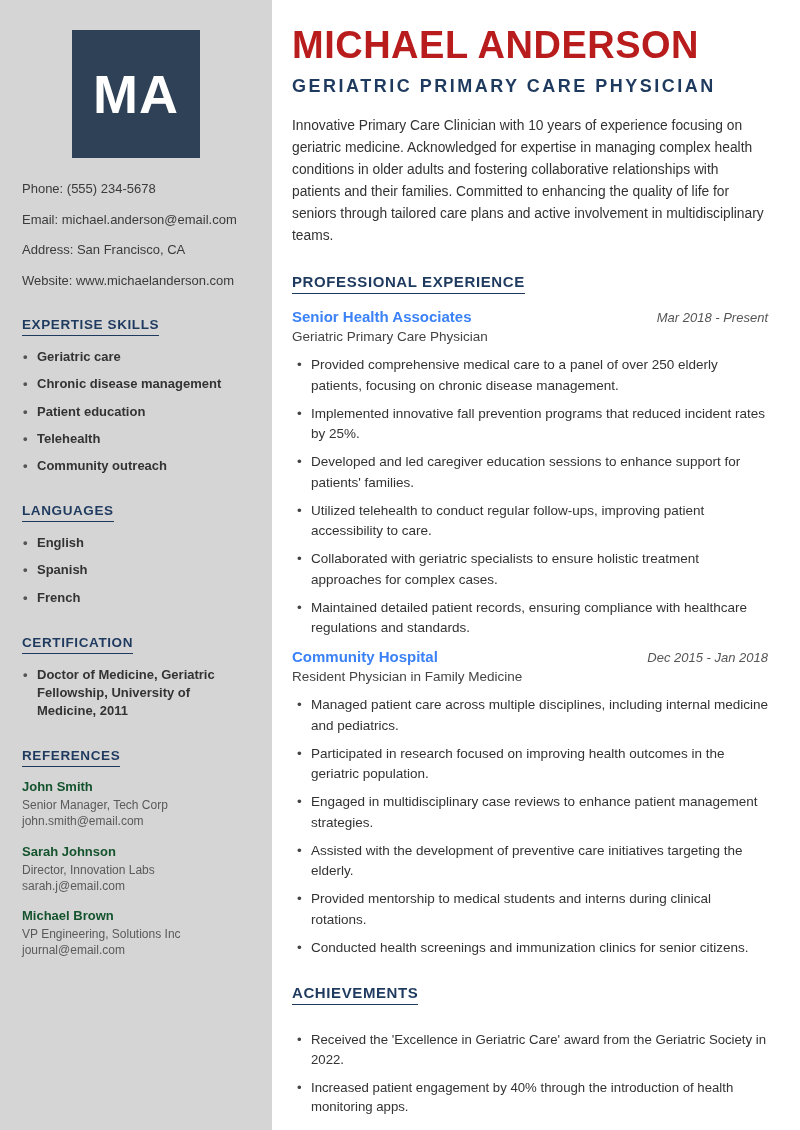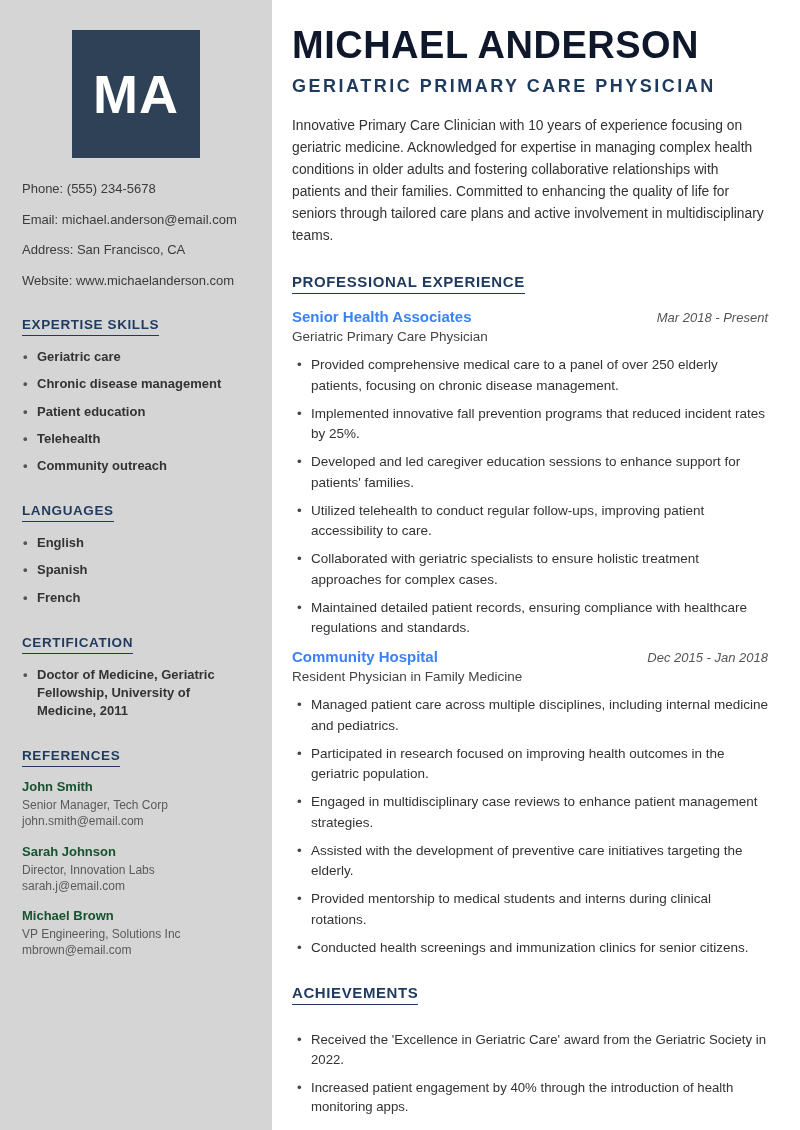--- a/index.html
+++ b/index.html
@@ -16,21 +16,21 @@
   .side-title { display:inline-block; color:#1f3a5f; font-size:13.5px; font-weight:bold; letter-spacing:0.6px; border-bottom:1.5px solid #1f3a5f; padding-bottom:3px; margin-bottom:12px; }
   ul.sidelist { list-style:none;font-weight:bold; }
   ul.sidelist li { position:relative; padding-left:15px; font-size:13px; color:#333; margin-bottom:9px; line-height:1.4; }
   ul.sidelist li::before { content:"•"; position:absolute; left:1px; color:#555; }
   .ref { margin-bottom:14px; }
   .ref .ref-name { font-size:13px; font-weight:bold; color:#14532d; margin-bottom:3px; }
   .ref .ref-role, .ref .ref-email { font-size:12px; color:#5a5a5a; line-height:1.35; }
 
   
   .main { flex:1; padding:26px 32px 26px 20px; }
-  .name { font-size:38px; font-weight:bold; color:#0f172a; letter-spacing:0.5px; line-height:1.05; }
+  .name { font-size:38px; font-weight:bold; color:#b91c1c; letter-spacing:0.5px; line-height:1.05; }
   .job-title { font-size:18px; font-weight:bold; color:#1f3a5f; letter-spacing:2.5px; margin-top:10px; }
   .summary { margin-top:18px; font-size:13.8px; line-height:1.6; color:#333; }
   .main-section { margin-top:26px; }
   .main-title { display:inline-block; color:#1f3a5f; font-size:15px; font-weight:bold; letter-spacing:0.6px; border-bottom:1.5px solid #1f3a5f; padding-bottom:3px; margin-bottom:14px; }
   .job { margin-bottom:10px; }
   .job-head { display:flex; justify-content:space-between; align-items:baseline; }
   .company { font-size:15px; font-weight:bold; color:#3b82f6; }
   .dates { font-size:13px; font-style:italic; color:#555; }
   .role { font-size:13.5px; color:#444; margin-top:4px; }
   ul.mainlist { list-style:none; margin-top:11px; }
@@ -94,21 +94,21 @@
 
       <div class="ref">
         <div class="ref-name">Sarah Johnson</div>
         <div class="ref-role">Director, Innovation Labs</div>
         <div class="ref-email">sarah.j@email.com</div>
       </div>
 
       <div class="ref">
         <div class="ref-name">Michael Brown</div>
         <div class="ref-role">VP Engineering, Solutions Inc</div>
-        <div class="ref-email">mbrown@email.com</div>
+        <div class="ref-email">journal@email.com</div>
       </div>
     </div>
   </aside>
 
   <main class="main">
 
     <h1 class="name">MICHAEL ANDERSON</h1>
     <div class="job-title">GERIATRIC PRIMARY CARE PHYSICIAN</div>
     <p class="summary">Innovative Primary Care Clinician with 10 years of experience focusing on geriatric medicine. Acknowledged for expertise in managing complex health conditions in older adults and fostering collaborative relationships with patients and their families. Committed to enhancing the quality of life for seniors through tailored care plans and active involvement in multidisciplinary teams.</p>
 

